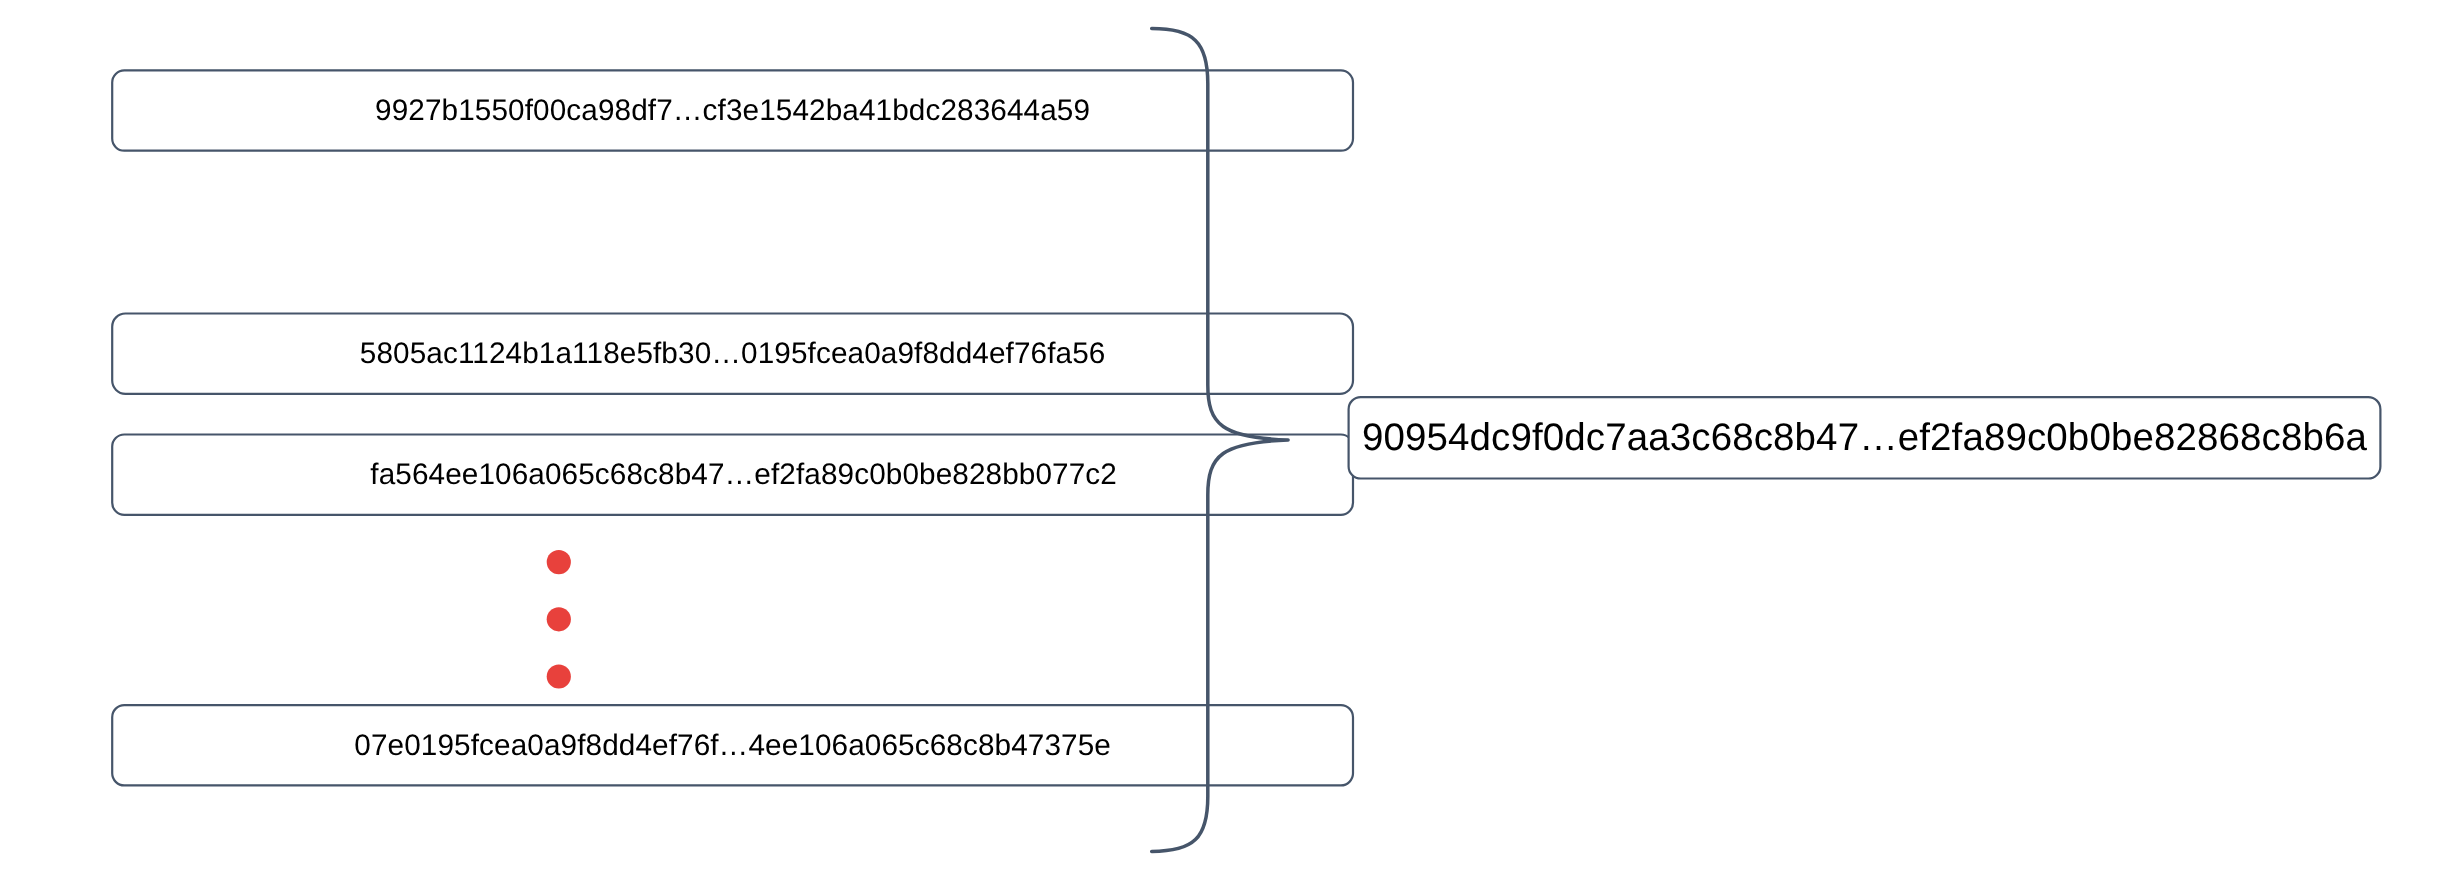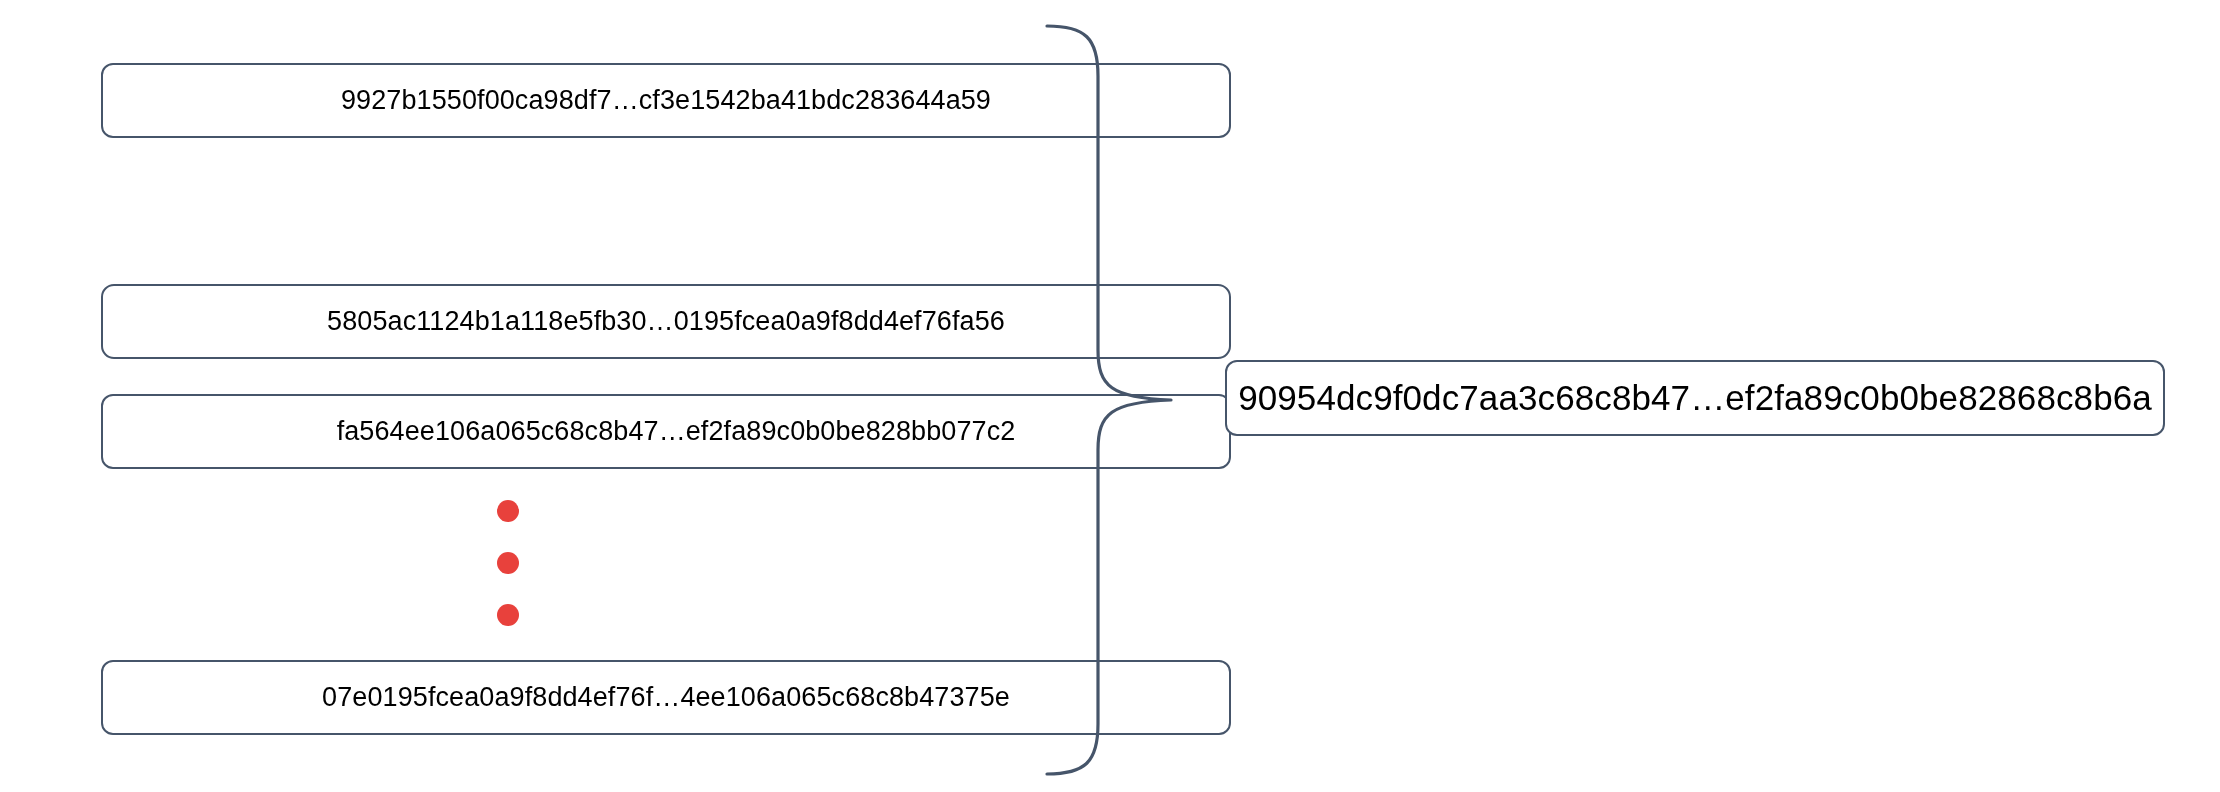--- a/index.html
+++ b/index.html
@@ -40,21 +40,21 @@
     width: 1130px;
     height: 75px;
     font-size: 27px;
     margin-left: 36px;
   }
 
   .input-box.r0 { top: 63px; }
   .input-box.r1 { top: 173px; }
   .input-box.r2 { top: 284px; border-radius: 13px; }
   .input-box.r3 { top: 394px; padding-left: 20px; }
-  .input-box.r4 { top: 660px; }
+  .input-box.r4 { top: 640px; }
 
   .output-box {
     left: 1225px;
     top: 360px;
     width: 940px;
     height: 76px;
     font-size: 35px;
     justify-content: center;
   }
 

